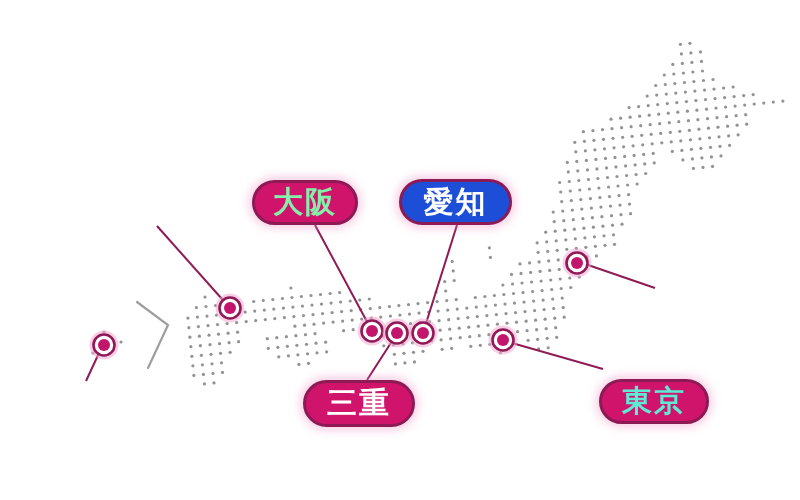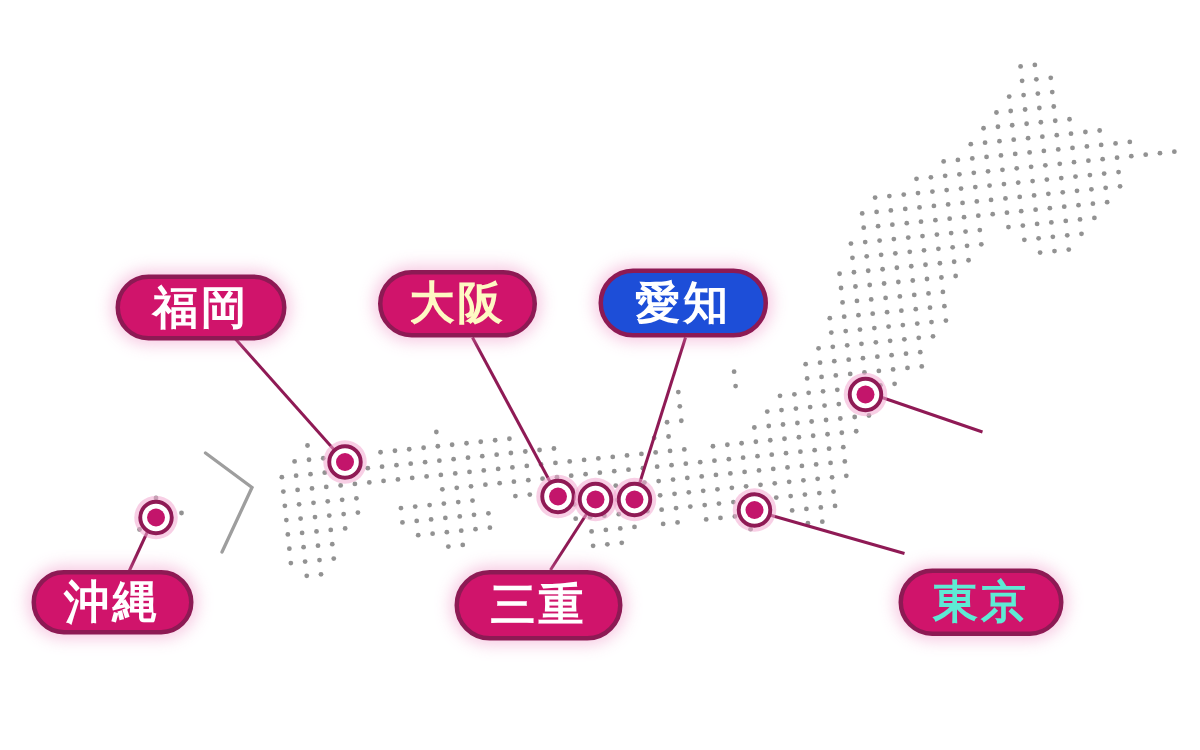--- a/index.html
+++ b/index.html
@@ -567,31 +567,25 @@
           <circle cx="397" cy="333" r="6" fill="#c3156b"></circle>
         </g>
         <g>
           <circle cx="104" cy="345" r="14.5" fill="#f2a8cf" opacity="0.55"></circle>
           <circle cx="104" cy="345" r="10.5" fill="#ffffff" stroke="#8f1a55" stroke-width="2.6"></circle>
           <circle cx="104" cy="345" r="6" fill="#c3156b"></circle>
         </g>
       </g>
     </svg>
 
-  <div class="pill" style="left: 77px; top: 183px; width: 114px; height: 44px; background: rgb(208, 20, 107); border: 3px solid rgb(141, 26, 84); color: rgb(255, 255, 255);">
-    <span>福岡</span>
-  </div>
-  <div class="pill" style="left: 252px; top: 180px; width: 106px; height: 45px; background: rgb(208, 20, 107); border: 3px solid rgb(141, 26, 84); color: #fef9c3;">
+  <div class="pill" style="left: 252px; top: 180px; width: 106px; height: 45px; background: rgb(208, 20, 107); border: 3px solid rgb(141, 26, 84); color: #86efac;">
     <span>大阪</span>
   </div>
   <div class="pill" style="left: 399px; top: 179px; width: 113px; height: 46px; background: #1d4ed8; border: 3px solid rgb(141, 26, 84); color: rgb(255, 255, 255);">
     <span>愛知</span>
   </div>
   <div class="pill" style="left: 599px; top: 350px; width: 110px; height: 45px; background: rgb(208, 20, 107); border: 3px solid rgb(141, 26, 84); color: #5eead4; margin-top: 29px;">
     <span>東京</span>
   </div>
   <div class="pill" style="left: 303px; top: 380px; width: 112px; height: 47px; background: rgb(208, 20, 107); border: 3px solid rgb(141, 26, 84); color: rgb(255, 255, 255); text-align: center;">
     <span>三重</span>
   </div>
-  <div class="pill" style="left: 21px; top: 380px; width: 108px; height: 43px; background: rgb(208, 20, 107); border: 3px solid rgb(141, 26, 84); color: rgb(255, 255, 255);">
-    <span>沖縄</span>
-  </div>
 </div>
 
 </body></html>

